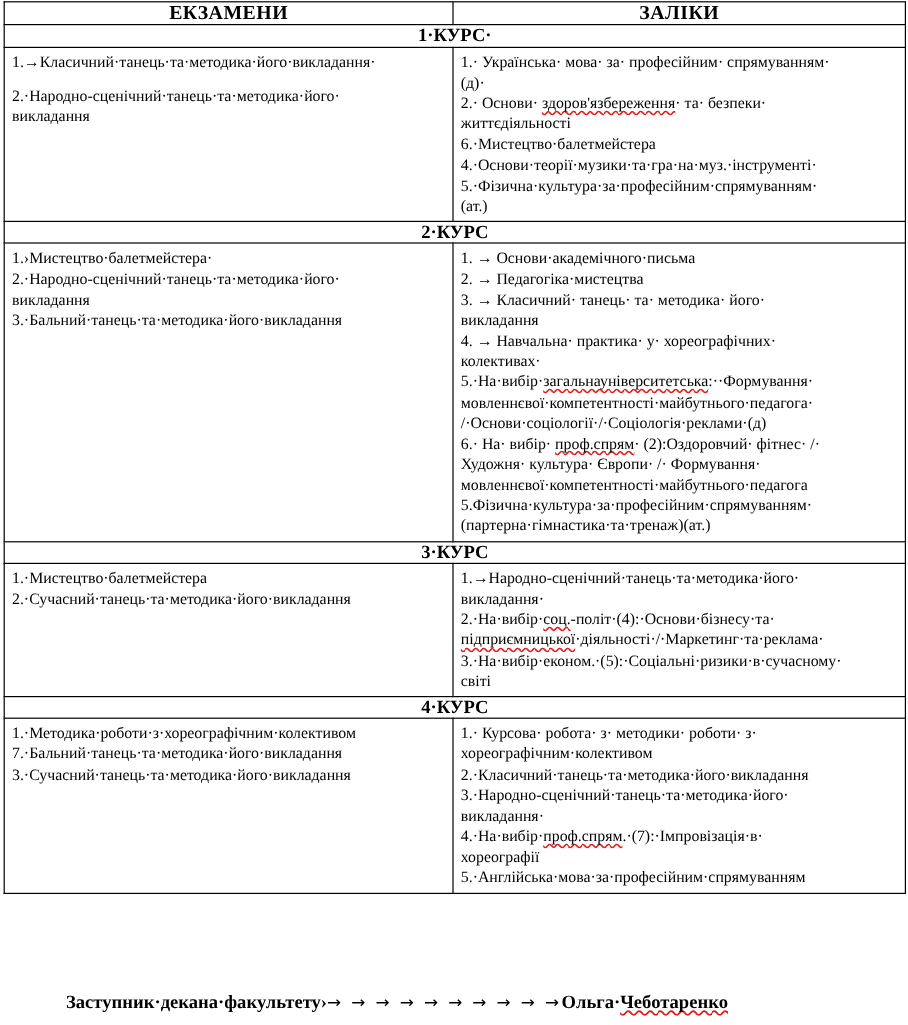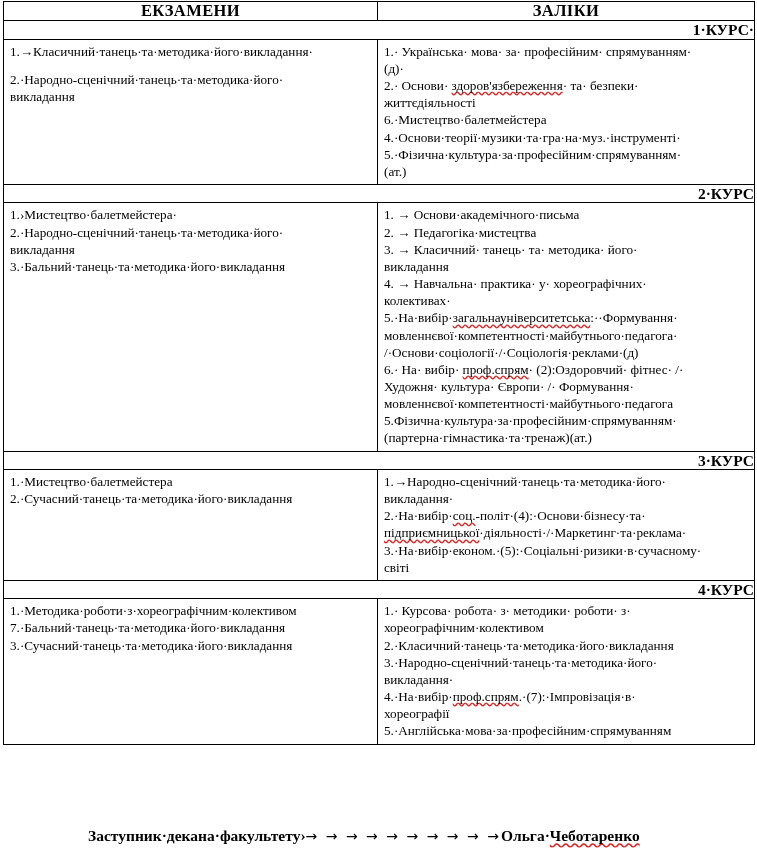--- a/index.html
+++ b/index.html
@@ -34,21 +34,21 @@
 
   .hdr-cell{
     text-align:center;
     font-weight:bold;
     font-size:16.5px;
     letter-spacing:.4px;
     padding:2px 0 3px 0;
     line-height:1.12;
   }
   .course-cell{
-    text-align:right;
+    text-align:center;
     font-weight:bold;
     font-size:15.5px;
     padding:2px 0 3px 0;
     line-height:1.12;
   }
   .list{
     margin:0;
     padding:3px 5px 4px 6px;
     font-size:13.2px;
     line-height:1.30;
@@ -76,21 +76,21 @@
   .footer{
     position:absolute;
     left:0;
     top:826px;
     width:757px;
     font-size:15.5px;
     font-weight:bold;
     line-height:1.1;
     white-space:nowrap;
   }
-  .footer .lead{padding-left:88px;}
+  .footer .lead{padding-left:55px;}
   .footer .arrows{
     font-family:"DejaVu Sans",sans-serif;
     font-weight:normal;
     font-size:14px;
     letter-spacing:2px;
   }
 </style>
 </head>
 <body>
 

